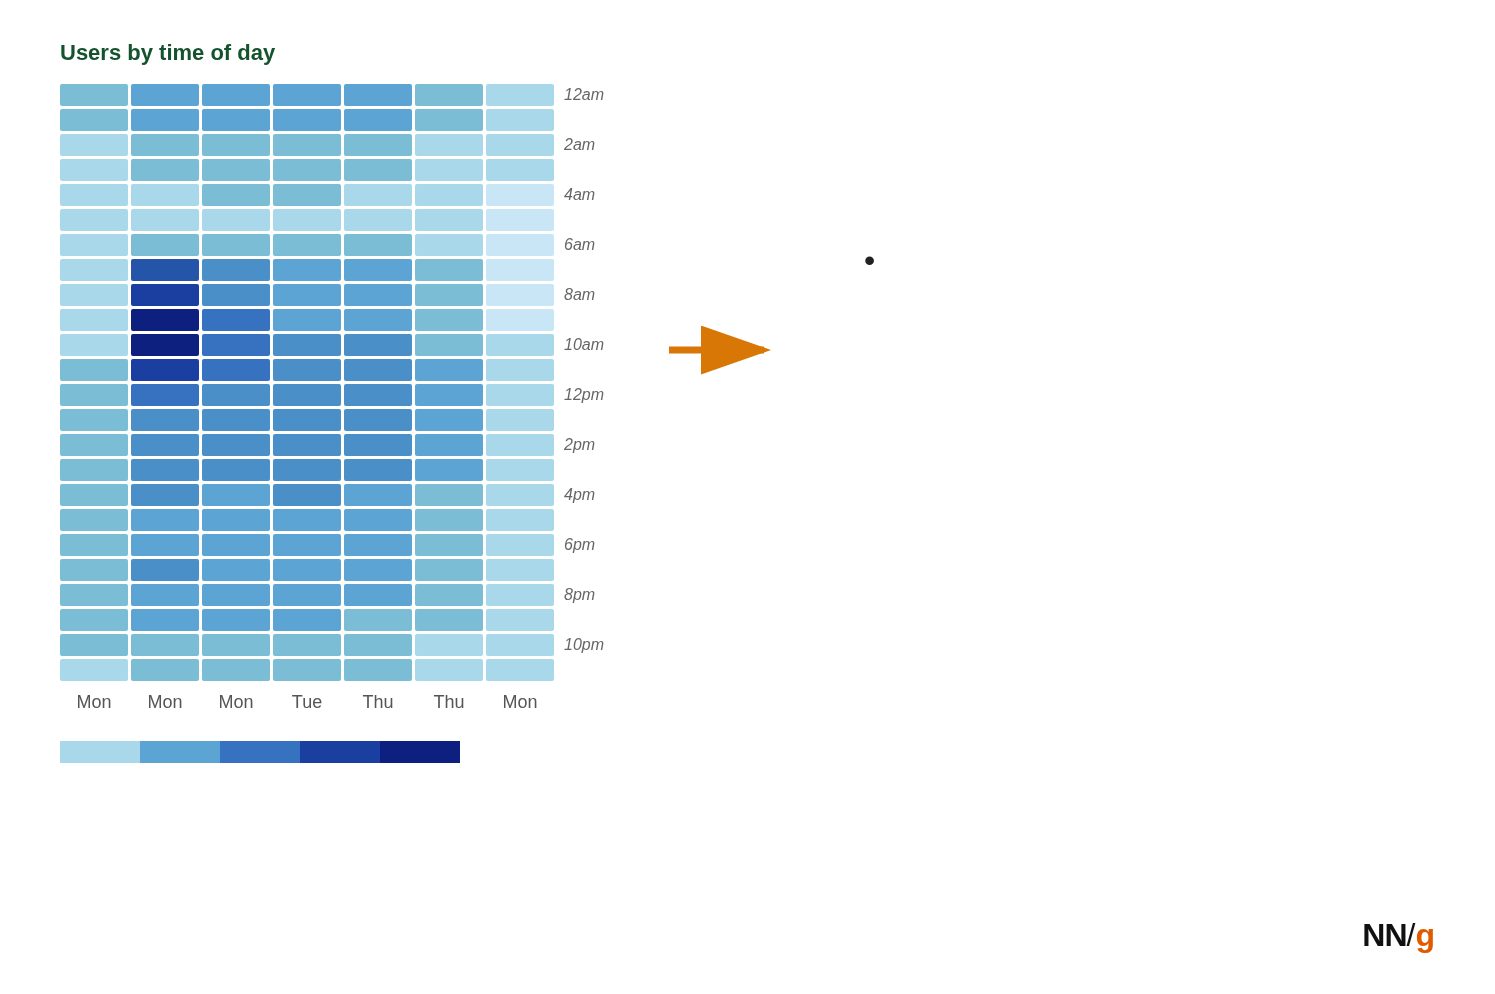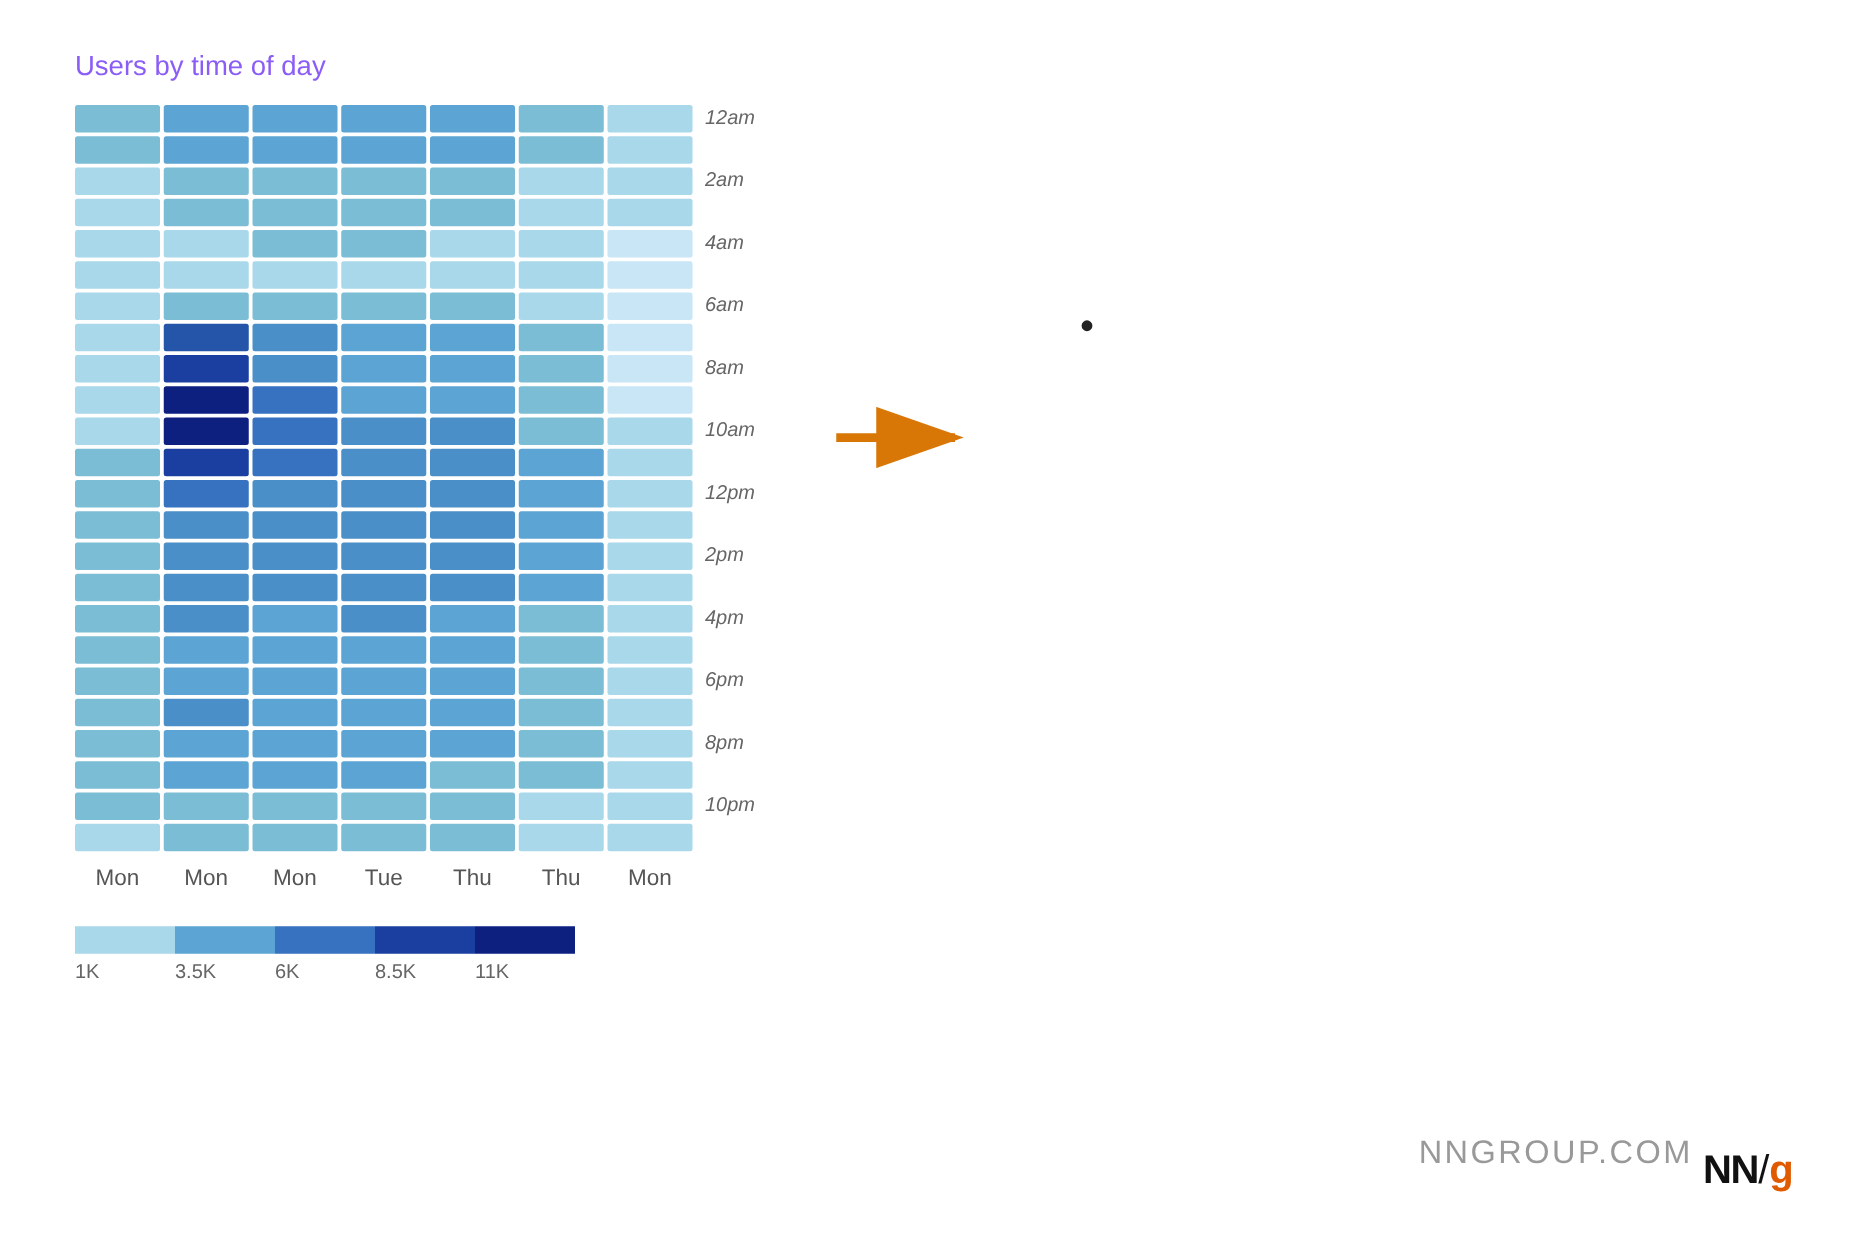--- a/index.html
+++ b/index.html
@@ -23,22 +23,22 @@
     
     .chart-section {
       flex: 0 0 auto;
       display: flex;
       flex-direction: column;
       align-items: flex-start;
     }
 
     .chart-title {
       font-size: 22px;
-      color: #8b5cf6;
-      font-weight: 400;
+      color: #14532d;
+      font-weight: 700;
       margin-bottom: 18px;
     }
 
     .heatmap-wrapper {
       display: flex;
       flex-direction: row;
       align-items: flex-start;
     }
 
     .heatmap-grid {
@@ -486,27 +486,20 @@
             <div class="day-label">Mon</div>
           </div>
 
         <div class="legend-container">
           <div class="legend-gradient" id="legend-gradient">
           <div class="legend-segment" style="background-color: rgb(168, 216, 234);"></div>
               <div class="legend-segment" style="background-color: rgb(91, 164, 212);"></div>
               <div class="legend-segment" style="background-color: rgb(54, 114, 192);"></div>
               <div class="legend-segment" style="background-color: rgb(26, 63, 160);"></div>
               <div class="legend-segment" style="background-color: rgb(13, 32, 128);"></div>
-            </div>
-          <div class="legend-labels" id="legend-labels">
-          <div class="legend-label">1K</div>
-              <div class="legend-label">3.5K</div>
-              <div class="legend-label">6K</div>
-              <div class="legend-label">8.5K</div>
-              <div class="legend-label">11K</div>
             </div>
         </div>
       </div>
     </div>
   </div>
 
   <div class="arrow-section">
     <svg class="arrow-svg" viewBox="0 0 120 60">
       <defs>
         <marker id="arrowhead" markerWidth="10" markerHeight="7" refX="9" refY="3.5" orient="auto">
@@ -519,19 +512,18 @@
 
   <div class="insight-section">
     <div class="bullet">
       <span class="bullet-dot">•</span>
     </div>
   </div>
 
 </div>
 
 <div class="footer-logo">
-  <span class="logo-text-nn">NNGROUP.COM</span>
   <div class="logo-nn-g">
     <span class="logo-nn">NN</span>
     <span class="logo-slash">/</span>
     <span class="logo-g">g</span>
   </div>
 </div>
 
 </body></html>

